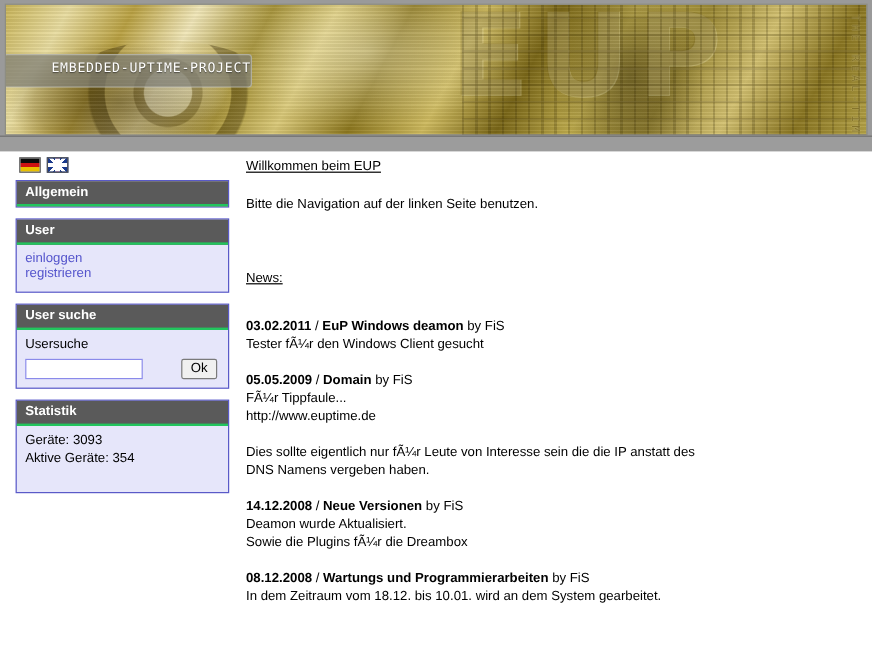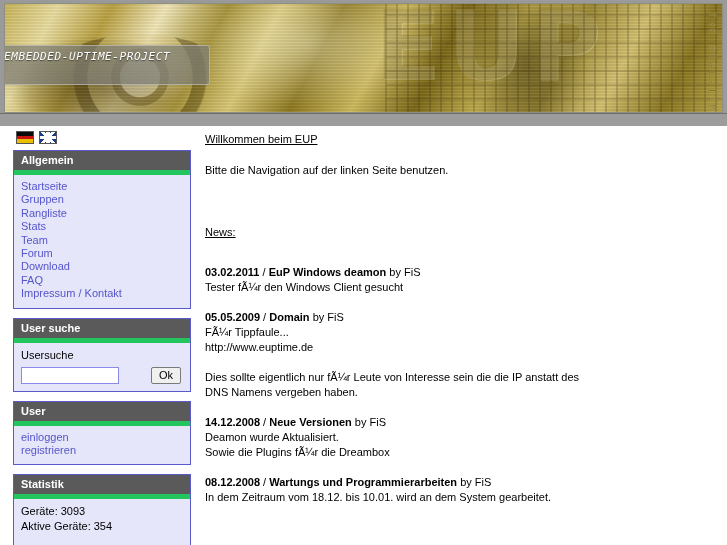--- a/index.html
+++ b/index.html
@@ -95,34 +95,33 @@
       rgba(90,70,8,0.30) 19% 26%,
       rgba(210,190,110,0.22) 27% 48%,
       rgba(60,46,4,0.38) 49% 60%,
       rgba(0,0,0,0) 62%);
   }
   #banner-title {
     position: absolute;
     left: -2px;
     top: 41px;
     width: 207px;
-    height: 40px;
+    height: 28px;
     background: rgba(125,125,118,0.72);
     border: 1px solid rgba(210,210,200,0.55);
     border-radius: 3px;
     box-sizing: border-box;
     color: #ffffff;
     font-family: "DejaVu Sans Mono", monospace;
     font-size: 11px;
     letter-spacing: 0.6px;
     line-height: 22px;
-    text-align: left;
+    text-align: right;
     white-space: nowrap;
     text-shadow: 0 1px 1px rgba(0,0,0,0.5);
-    font-style: italic;
   }
   #banner-side {
     position: absolute;
     right: 5px;
     top: 8px;
     height: 96px;
     writing-mode: vertical-rl;
     font-family: "DejaVu Sans Mono", monospace;
     font-size: 9px;
     letter-spacing: 3px;
@@ -199,21 +198,21 @@
     border: 1px solid #5a5ac8;
     background: #e6e6fa;
     margin-bottom: 9px;
   }
   .panel-head {
     background: #5a5a5a;
     color: #ffffff;
     font-weight: bold;
     font-size: 11px;
     padding: 3px 7px 4px 7px;
-    border-bottom: 5px solid #22c55e;
+    border-bottom: 2px solid #22c55e;
   }
   .panel-body {
     padding: 5px 7px 7px 7px;
   }
   .nav-link {
     display: block;
     color: #5555cc;
     text-decoration: none;
     font-size: 11px;
     line-height: 13.4px;
@@ -318,49 +317,38 @@
 <div id="page">
 
   <div id="sidebar">
 
     <div id="flags">
       <span class="flag flag-de"></span><span class="flag flag-uk"></span>
     </div>
 
     <div class="panel">
       <div class="panel-head">Allgemein</div>
+    </div>
+
+    <div class="panel">
+      <div class="panel-head">User</div>
       <div class="panel-body">
-        <a class="nav-link" href="#">Startseite</a>
-        <a class="nav-link" href="#">Gruppen</a>
-        <a class="nav-link" href="#">Rangliste</a>
-        <a class="nav-link" href="#">Stats</a>
-        <a class="nav-link" href="#">Team</a>
-        <a class="nav-link" href="#">Forum</a>
-        <a class="nav-link" href="#">Download</a>
-        <a class="nav-link" href="#">FAQ</a>
-        <a class="nav-link" href="#">Impressum / Kontakt</a>
+        <a class="nav-link" href="#">einloggen</a>
+        <a class="nav-link" href="#">registrieren</a>
       </div>
     </div>
 
     <div class="panel">
       <div class="panel-head">User suche</div>
       <div class="panel-body">
         <div id="search-label">Usersuche</div>
         <div id="search-row">
           <input id="search-input" type="text" placeholder="" style="">
           <button id="search-ok">Ok</button>
         </div>
-      </div>
-    </div>
-
-    <div class="panel">
-      <div class="panel-head">User</div>
-      <div class="panel-body">
-        <a class="nav-link" href="#">einloggen</a>
-        <a class="nav-link" href="#">registrieren</a>
       </div>
     </div>
 
     <div class="panel">
       <div class="panel-head">Statistik</div>
       <div class="panel-body">
         <div class="stat-line">Geräte: 3093</div>
         <div class="stat-line">Aktive Geräte: 354</div>
         <div class="stat-gap"></div>
 

